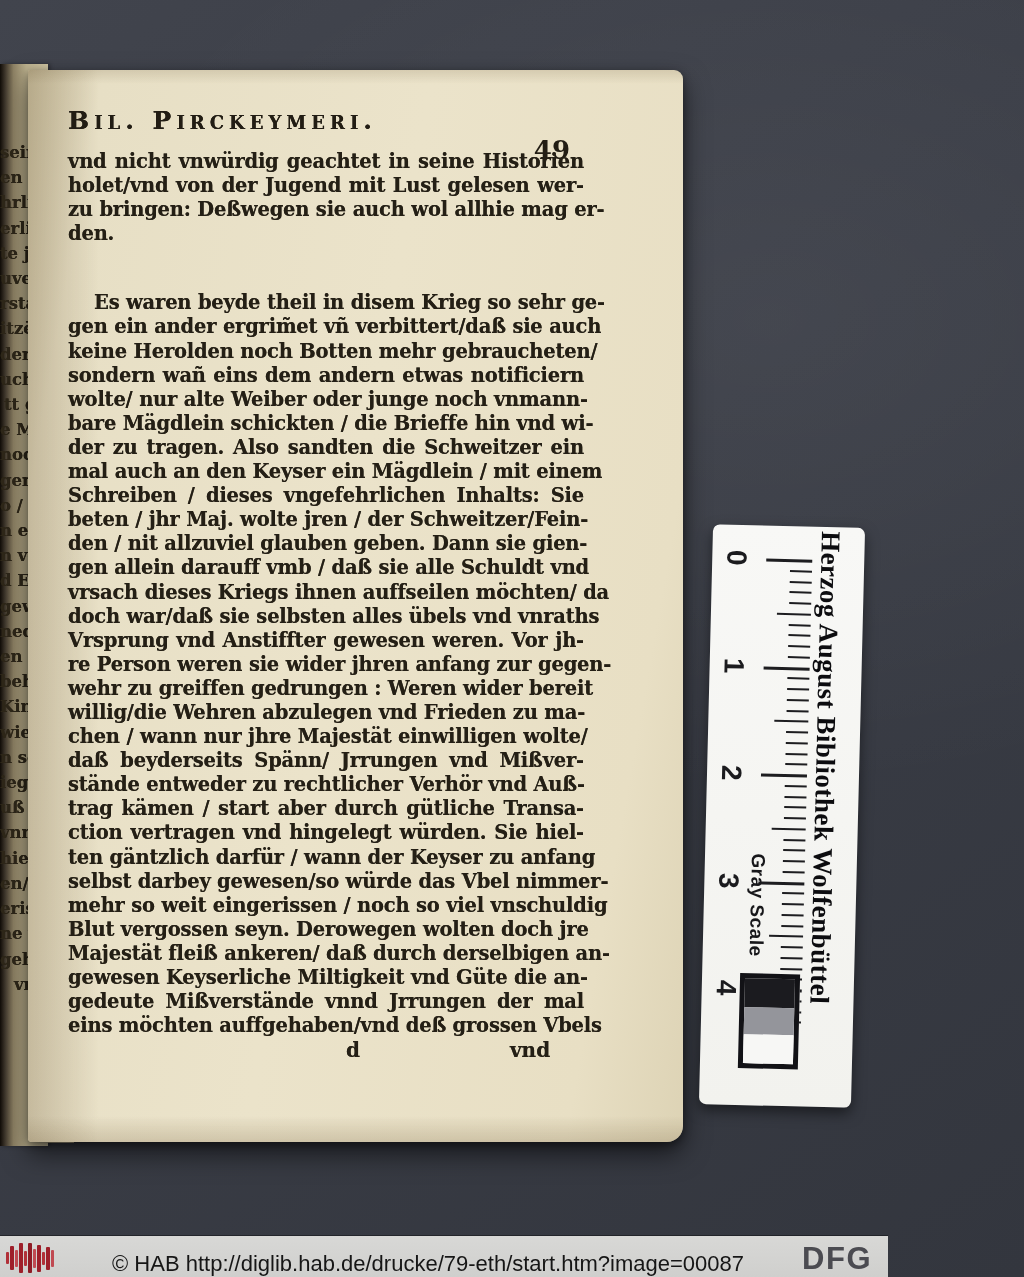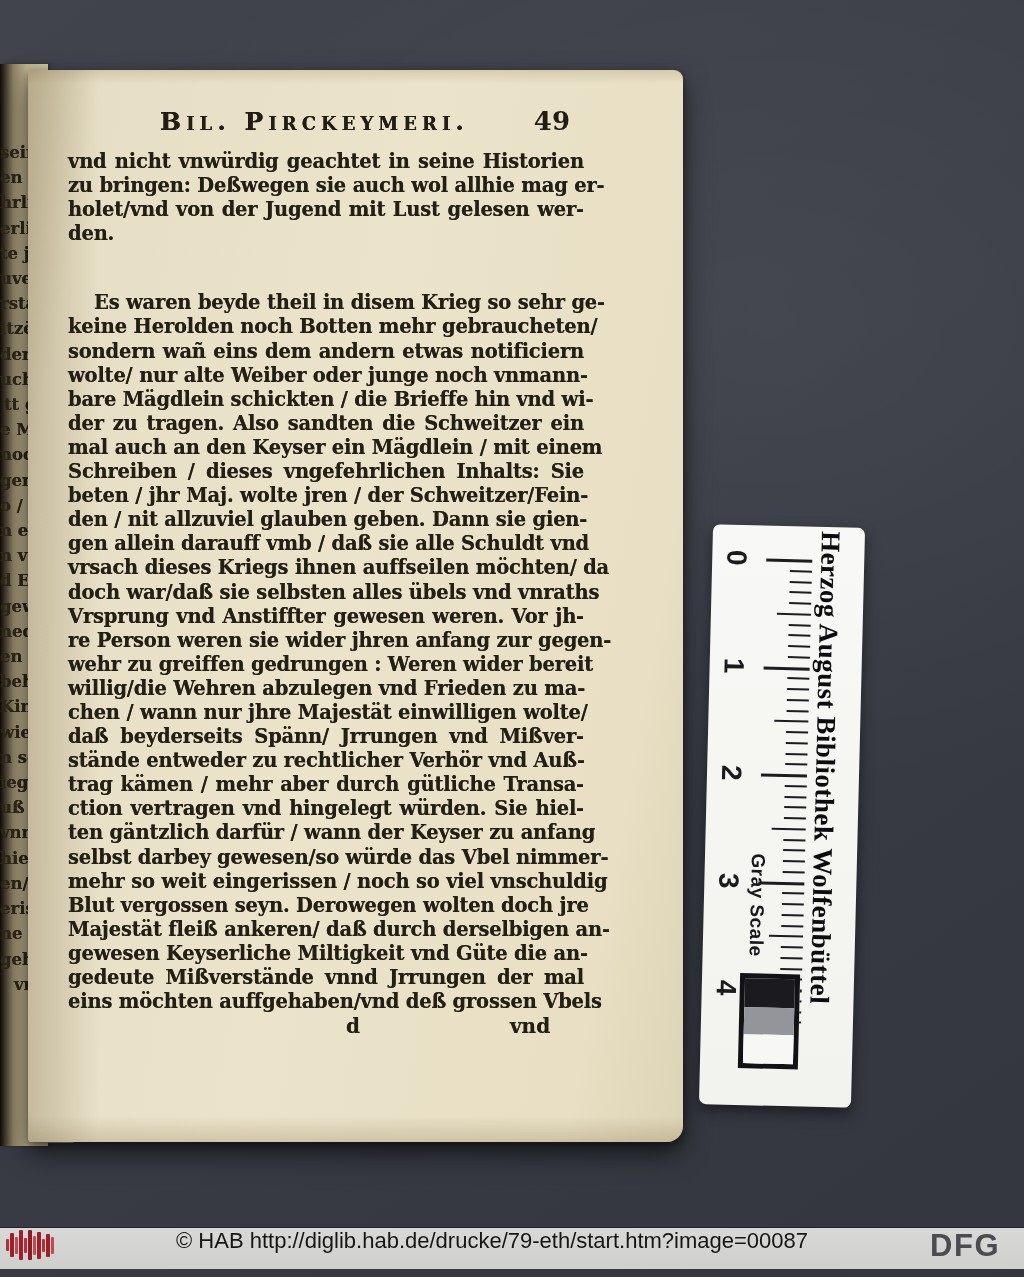--- a/index.html
+++ b/index.html
@@ -33,21 +33,21 @@
     text-shadow:0 0 0.5px #2e2719;
   }
   .fore-edge{
     position:absolute;left:48px;top:70px;width:26px;height:1073px;
     background:linear-gradient(90deg,#c9be9d 0%,#dbd1b3 45%,#e5dcc1 100%);
     box-shadow:inset -3px 0 5px rgba(115,95,55,0.45);
   }
 
   
   .page-inner{position:absolute;left:40px;top:36px;width:516px;}
-  .hdr{display:flex;align-items:baseline;height:36px;color:#221d14;}
+  .hdr{display:flex;align-items:baseline;height:36px;color:#221d14;flex-direction:column;}
   .hdr .sp1{width:92px;}
   .hdr .title{
     font:700 25px "DejaVu Serif", serif;font-variant:small-caps;
     letter-spacing:5px;text-shadow:0 0 0.6px #221d14;
   }
   .hdr .pageno{margin-left:auto;margin-right:14px;font:700 26px "DejaVu Serif", serif;}
   .bodytext{margin-top:8px;}
   .tl{
     font:700 19.5px "DejaVu Serif", serif;color:#241f15;line-height:24.1px;
     letter-spacing:-0.2px;text-align:justify;text-align-last:justify;
@@ -83,29 +83,29 @@
     writing-mode:vertical-rl;font:700 19px "Liberation Sans", sans-serif;color:#17171a;
     letter-spacing:0.5px;white-space:nowrap;
   }
   .patches{position:absolute;left:38px;top:448px;width:50px;border:5px solid #121216;background:#fff;}
   .patches .pb{height:29px;}
   .patches .pg{height:27px;}
   .patches .pw{height:29px;}
 
   
   .footer{
-    position:absolute;left:0;bottom:8px;width:1024px;height:41px;
+    position:absolute;left:0;bottom:0;width:888px;height:41px;
     background:linear-gradient(180deg,#d8d8d6 0%,#cfcfcd 100%);
-    display:flex;align-items:flex-start;
+    display:flex;align-items:flex-end;
     box-shadow:0 -1px 0 rgba(0,0,0,0.35);
   }
   .hab-logo{margin-left:6px;display:flex;align-items:flex-start;gap:1px;height:34px;padding-top:2px;}
   .hab-logo i{display:block;border-radius:1px;}
   .copyright{flex:1;text-align:center;font:400 22px "Liberation Sans", sans-serif;color:#161616;}
-  .dfg{margin-right:24px;font:700 31px "Liberation Sans", sans-serif;color:#4b4b51;letter-spacing:1.5px;}
+  .dfg{margin-right:16px;font:700 31px "Liberation Sans", sans-serif;color:#4b4b51;letter-spacing:1.5px;}
 </style>
 </head>
 <body>
 
 <div class="prev-strip">
   <div style="height:76px;"></div>
   <div id="frag-lines">
       <div class="frag">seine G</div>
       <div class="frag">en hoh</div>
       <div class="frag">hrligk</div>
@@ -149,44 +149,45 @@
 
 <div class="page">
   <div class="page-inner">
     <div class="hdr">
       <span class="sp1"></span>
       <span class="title">Bil. Pirckeymeri.</span>
       <span class="pageno">49</span>
     </div>
     <div class="bodytext" id="bodylines">
         <div class="tl">vnd nicht vnwürdig geachtet in seine Historien</div>
+        <div class="tl">holet/vnd von der Jugend mit Lust gelesen wer-</div>
         <div class="tl">zu bringen: Deßwegen sie auch wol allhie mag er-</div>
-        <div class="tl">holet/vnd von der Jugend mit Lust gelesen wer-</div>
         <div class="tl noj">den.</div>
         <div class="tl ind">Es waren beyde theil in disem Krieg so sehr ge-</div>
+        <div class="tl">gen ein ander ergrim̃et vñ verbittert/daß sie auch</div>
         <div class="tl">keine Herolden noch Botten mehr gebraucheten/</div>
         <div class="tl">sondern wañ eins dem andern etwas notificiern</div>
         <div class="tl">wolte/ nur alte Weiber oder junge noch vnmann-</div>
         <div class="tl">bare Mägdlein schickten / die Brieffe hin vnd wi-</div>
         <div class="tl">der zu tragen. Also sandten die Schweitzer ein</div>
         <div class="tl">mal auch an den Keyser ein Mägdlein / mit einem</div>
         <div class="tl">Schreiben / dieses vngefehrlichen Inhalts: Sie</div>
         <div class="tl">beten / jhr Maj. wolte jren / der Schweitzer/Fein-</div>
         <div class="tl">den / nit allzuviel glauben geben. Dann sie gien-</div>
         <div class="tl">gen allein darauff vmb / daß sie alle Schuldt vnd</div>
         <div class="tl">vrsach dieses Kriegs ihnen auffseilen möchten/ da</div>
         <div class="tl">doch war/daß sie selbsten alles übels vnd vnraths</div>
         <div class="tl">Vrsprung vnd Anstiffter gewesen weren. Vor jh-</div>
         <div class="tl">re Person weren sie wider jhren anfang zur gegen-</div>
         <div class="tl">wehr zu greiffen gedrungen : Weren wider bereit</div>
         <div class="tl">willig/die Wehren abzulegen vnd Frieden zu ma-</div>
         <div class="tl">chen / wann nur jhre Majestät einwilligen wolte/</div>
         <div class="tl">daß beyderseits Spänn/ Jrrungen vnd Mißver-</div>
         <div class="tl">stände entweder zu rechtlicher Verhör vnd Auß-</div>
-        <div class="tl">trag kämen / mehr aber durch gütliche Transa-</div>
+        <div class="tl">trag kämen / start aber durch gütliche Transa-</div>
         <div class="tl">ction vertragen vnd hingelegt würden. Sie hiel-</div>
         <div class="tl">ten gäntzlich darfür / wann der Keyser zu anfang</div>
         <div class="tl">selbst darbey gewesen/so würde das Vbel nimmer-</div>
         <div class="tl">mehr so weit eingerissen / noch so viel vnschuldig</div>
         <div class="tl">Blut vergossen seyn. Derowegen wolten doch jre</div>
         <div class="tl">Majestät fleiß ankeren/ daß durch derselbigen an-</div>
         <div class="tl">gewesen Keyserliche Miltigkeit vnd Güte die an-</div>
         <div class="tl">gedeute Mißverstände vnnd Jrrungen der mal</div>
         <div class="tl">eins möchten auffgehaben/vnd deß grossen Vbels</div>
       </div>

